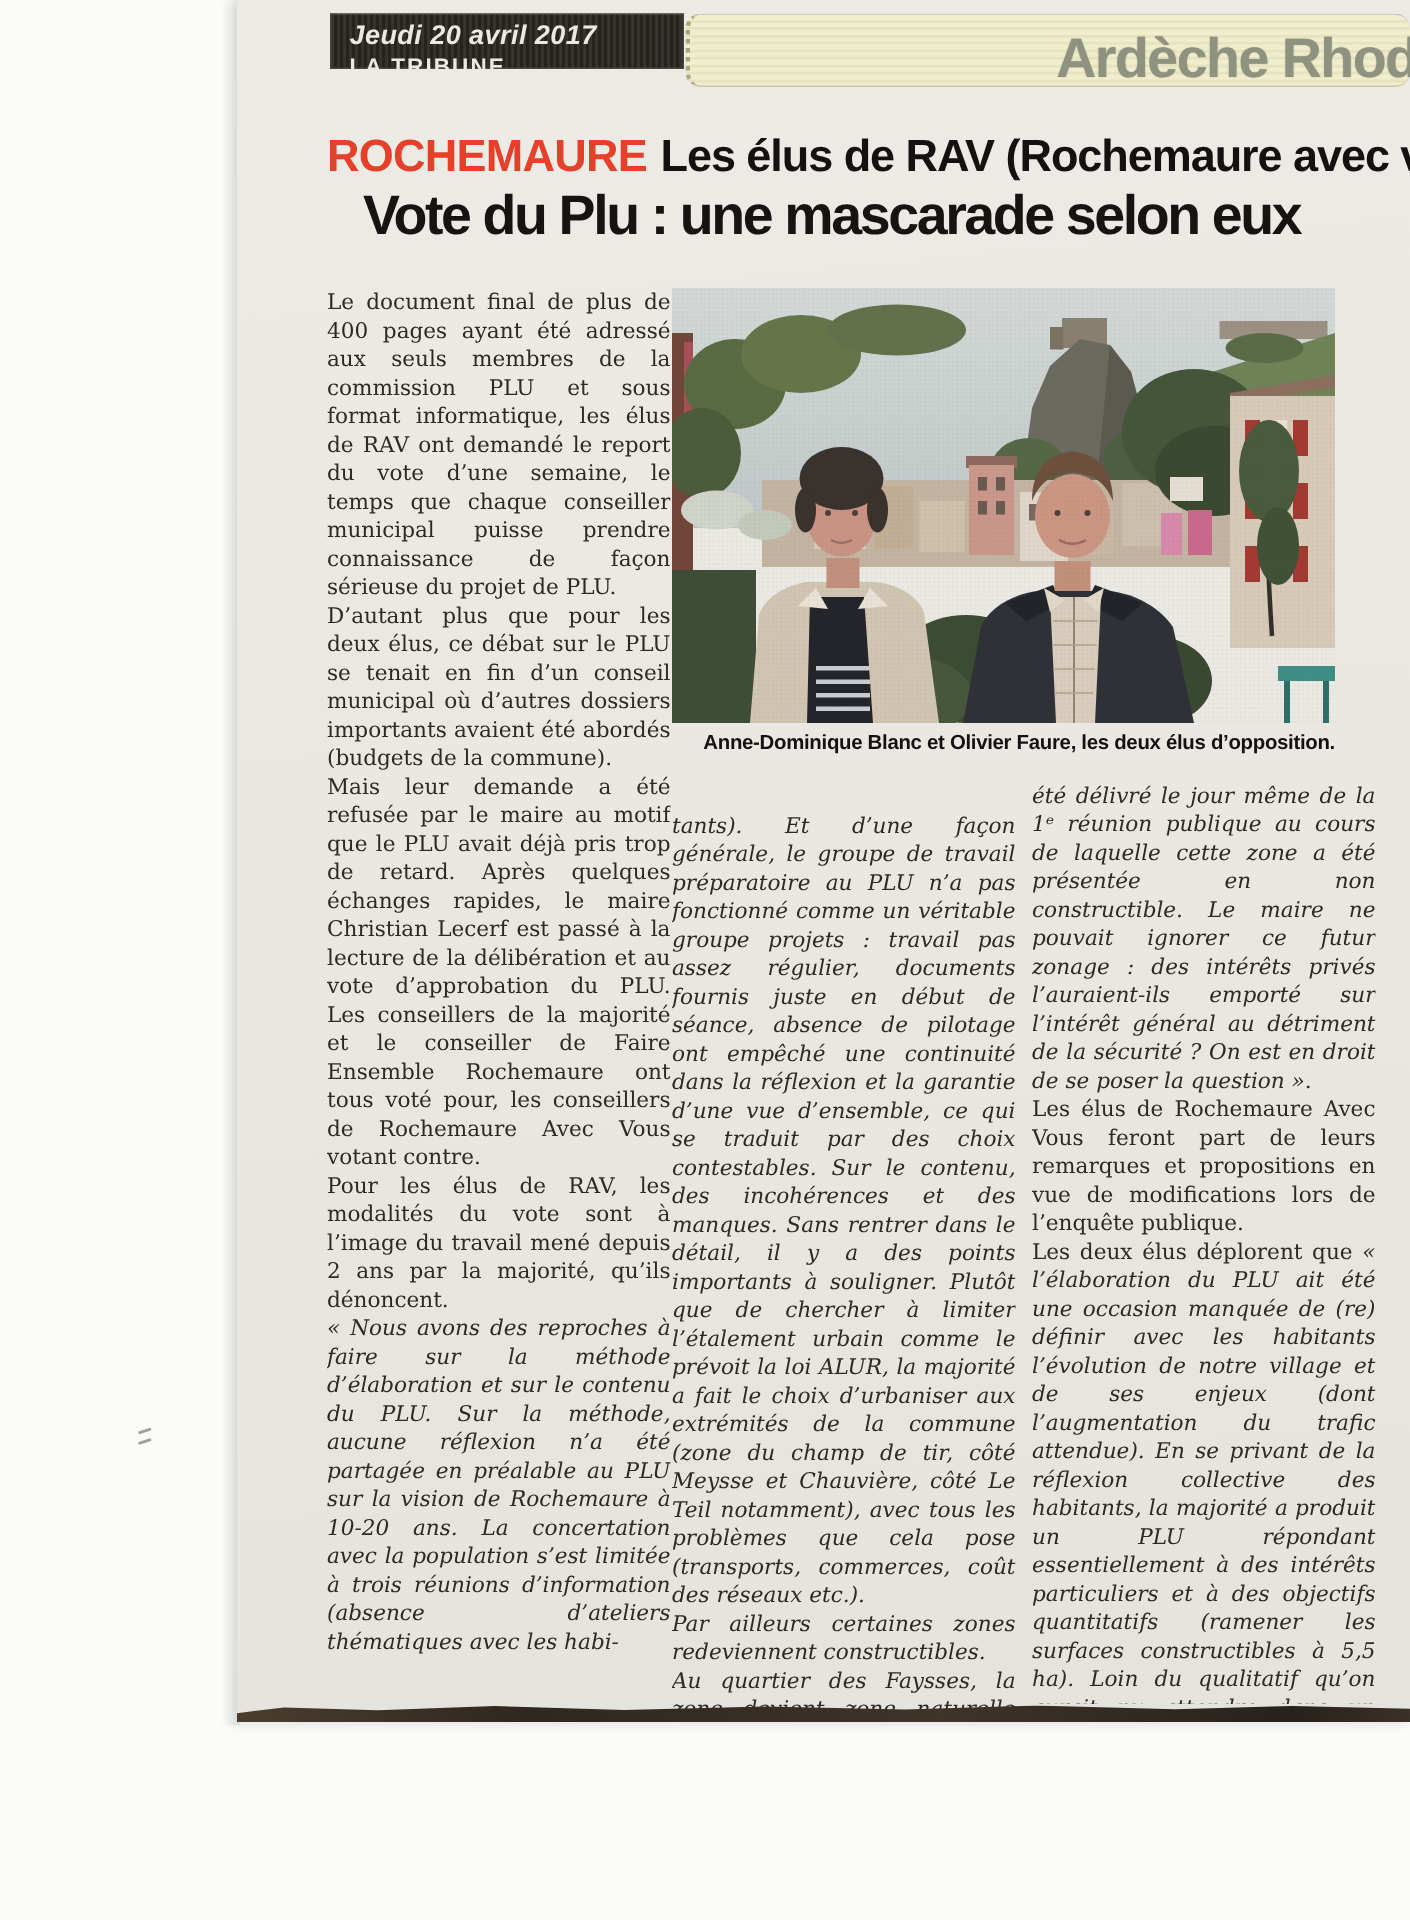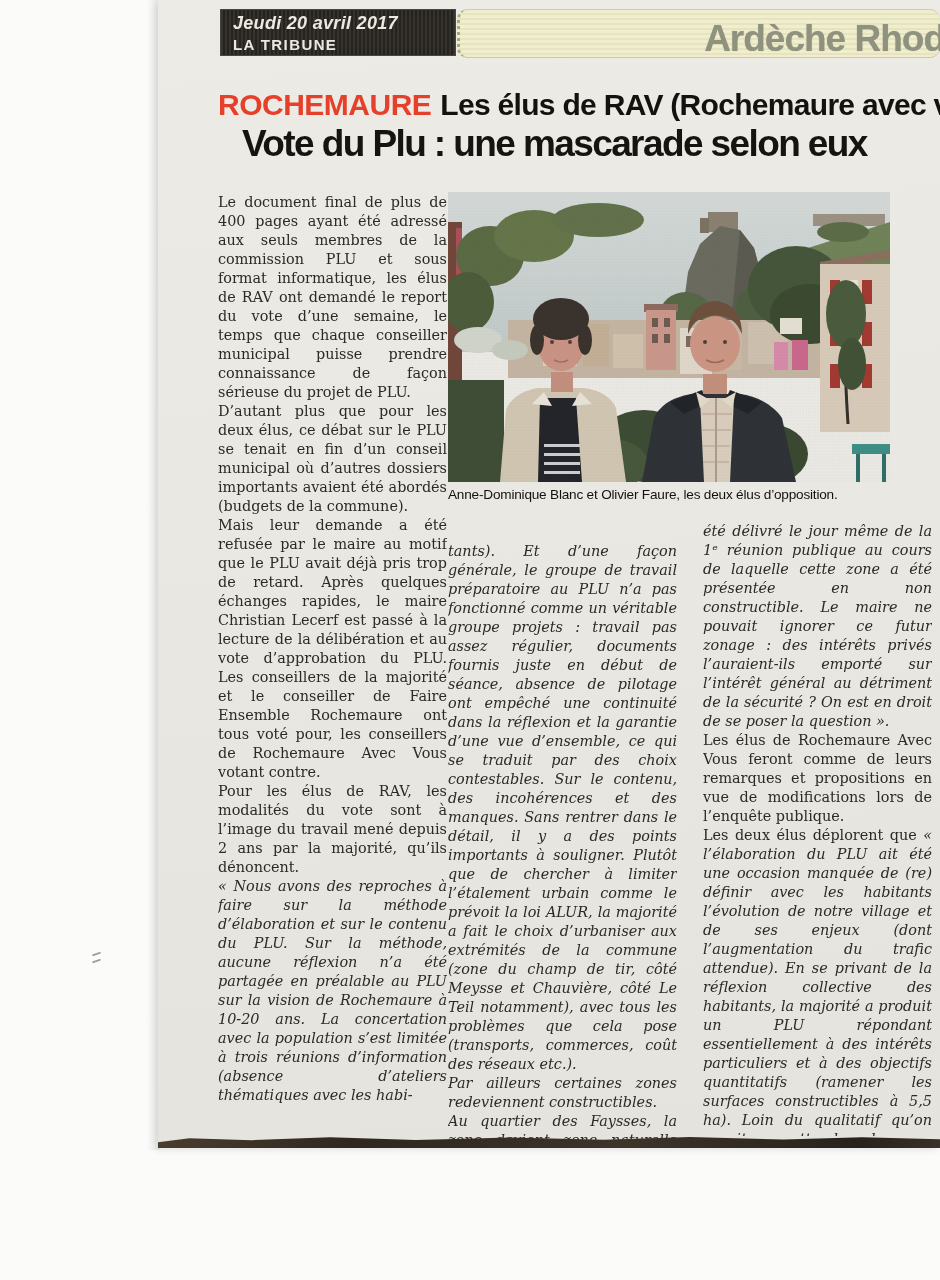--- a/index.html
+++ b/index.html
@@ -14,21 +14,21 @@
     background:linear-gradient(90deg, rgba(0,0,0,0), rgba(0,0,0,0.07));
   }
   .clipping{
     position:absolute;left:158px;top:0;width:782px;height:1148px;
     background:linear-gradient(175deg,#edebe6 0%,#e9e7e2 55%,#e5e3de 100%);
     box-shadow:-3px 2px 7px rgba(0,0,0,0.10);
     overflow:hidden;
   }
   
   .masthead-box{
-    position:absolute;left:62px;top:9px;width:236px;height:47px;
+    position:absolute;left:62px;top:9px;width:236px;height:37px;
     background:
       repeating-linear-gradient(90deg, rgba(255,255,255,0.05) 0 2px, rgba(0,0,0,0.12) 2px 4px),
       #2b2822;
     color:#ece9e2;box-sizing:border-box;padding:3px 0 0 12px;
     border:1px solid #4a463e;
   }
   .masthead-date{font-size:18px;font-weight:bold;font-style:italic;letter-spacing:0.3px;}
   .masthead-title{font-size:15px;font-weight:bold;letter-spacing:1.4px;margin-top:2px;}
   .section-band{
     position:absolute;left:299px;top:9px;right:0;height:47px;
@@ -47,31 +47,31 @@
   .kicker-location{color:#e6402b;font-weight:bold;letter-spacing:-0.5px;margin-right:9px;}
   .kicker-subtitle{color:#14120f;font-weight:bold;letter-spacing:-0.7px;}
   .headline{
     position:absolute;left:57px;top:123px;
     font-size:37px;font-weight:bold;color:#161410;letter-spacing:-1.6px;white-space:nowrap;margin-left:27px;
   }
   
   .photo-wrap{position:absolute;left:290px;top:192px;width:442px;}
   .photo-wrap svg{display:block;}
   .photo-caption{
-    margin-top:5px;font-size:13.6px;font-weight:normal;color:#14120f;letter-spacing:-0.2px;
+    margin-top:5px;font-size:13.6px;font-weight:bold;color:#14120f;letter-spacing:-0.2px;text-align:right;
   }
   
   .col{
     position:absolute;width:229px;overflow:hidden;
     font-family:"DejaVu Serif", serif;font-size:14.4px;line-height:19px;
     color:#2d2925;text-align:justify;
   }
   .col-1{left:60px;top:193px;height:940px;}
   .col-2{left:290px;top:542px;height:614px;}
-  .col-3{left:530px;top:522px;height:614px;margin-left:15px;}
+  .col-3{left:530px;top:522px;height:614px;}
   .para{margin:0;}
   .it{font-style:italic;}
   
   .torn-edge{
     position:absolute;left:0;bottom:0;width:100%;height:13px;
     background:linear-gradient(90deg,#4a3d2f,#2e2820 25%,#3d342a 60%,#27221c 90%,#3a3128);
     clip-path:polygon(0 55%,4% 25%,12% 40%,22% 18%,33% 38%,45% 20%,57% 36%,68% 16%,80% 34%,90% 18%,100% 32%,100% 100%,0 100%);
   }
   
   .pencil-mark{position:absolute;left:92px;top:948px;width:12px;height:16px;}
@@ -237,19 +237,19 @@
         <p class="para"><span>Pour les élus de RAV, les modalités du vote sont à l’image du travail mené depuis 2 ans par la majorité, qu’ils dénoncent.</span></p>
         <p class="para"><span class="it">« Nous avons des reproches à faire sur la méthode d’élaboration et sur le contenu du PLU. Sur la méthode, aucune réflexion n’a été partagée en préalable au PLU sur la vision de Rochemaure à 10-20 ans. La concertation avec la population s’est limitée à trois réunions d’information (absence d’ateliers thématiques avec les habi-</span></p>
       </div>
     <div class="col col-2">
         <p class="para"><span class="it">tants). Et d’une façon générale, le groupe de travail préparatoire au PLU n’a pas fonctionné comme un véritable groupe projets : travail pas assez régulier, documents fournis juste en début de séance, absence de pilotage ont empêché une continuité dans la réflexion et la garantie d’une vue d’ensemble, ce qui se traduit par des choix contestables. Sur le contenu, des incohérences et des manques. Sans rentrer dans le détail, il y a des points importants à souligner. Plutôt que de chercher à limiter l’étalement urbain comme le prévoit la loi ALUR, la majorité a fait le choix d’urbaniser aux extrémités de la commune (zone du champ de tir, côté Meysse et Chauvière, côté Le Teil notamment), avec tous les problèmes que cela pose (transports, commerces, coût des réseaux etc.).</span></p>
         <p class="para"><span class="it">Par ailleurs certaines zones redeviennent constructibles.</span></p>
         <p class="para"><span class="it">Au quartier des Faysses, la zone devient zone naturelle non constructible à l’exception de 4000 m² de terrain, un permis a</span></p>
       </div>
     <div class="col col-3">
         <p class="para"><span class="it">été délivré le jour même de la 1ᵉ réunion publique au cours de laquelle cette zone a été présentée en non constructible. Le maire ne pouvait ignorer ce futur zonage : des intérêts privés l’auraient-ils emporté sur l’intérêt général au détriment de la sécurité ? On est en droit de se poser la question ».</span></p>
-        <p class="para"><span>Les élus de Rochemaure Avec Vous feront comme de leurs remarques et propositions en vue de modifications lors de l’enquête publique.</span></p>
+        <p class="para"><span>Les élus de Rochemaure Avec Vous feront part de leurs remarques et propositions en vue de modifications lors de l’enquête publique.</span></p>
         <p class="para"><span>Les deux élus déplorent que </span><span class="it">« l’élaboration du PLU ait été une occasion manquée de (re) définir avec les habitants l’évolution de notre village et de ses enjeux (dont l’augmentation du trafic attendue). En se privant de la réflexion collective des habitants, la majorité a produit un PLU répondant essentiellement à des intérêts particuliers et à des objectifs quantitatifs (ramener les surfaces constructibles à 5,5 ha). Loin du qualitatif qu’on aurait pu attendre dans un village de caractère ».</span></p>
       </div>
 
     <div class="torn-edge"></div>
   </div>
 </div>
 
 </body></html>

